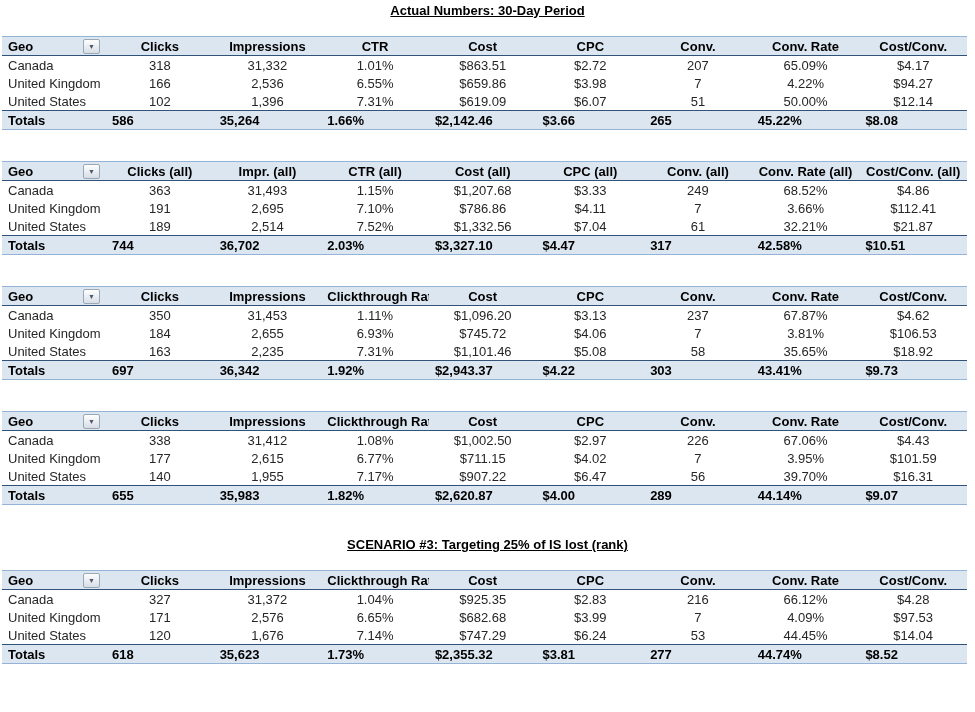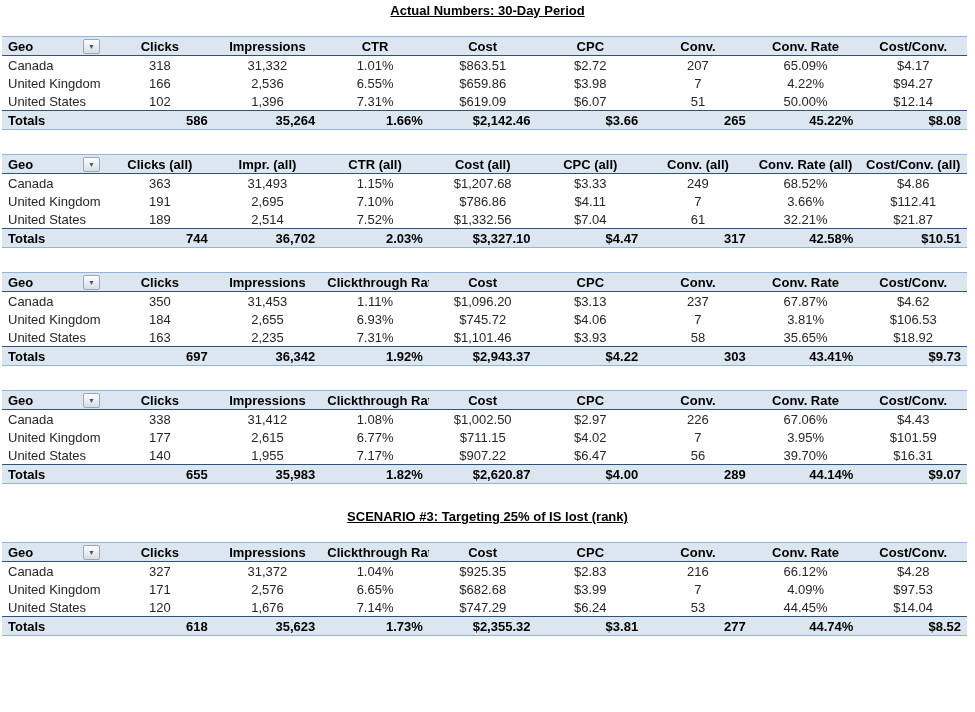--- a/index.html
+++ b/index.html
@@ -12,21 +12,21 @@
   body{
     width:975px;height:712px;
     background:#ffffff;
     font-family:"Liberation Sans", sans-serif;
     font-size:13px;
     color:var(--text);
     padding-top:2px;
     box-sizing:border-box;
     overflow:hidden;
   }
-  .table-section{margin-bottom:24px;}
+  .table-section{margin-bottom:31px;}
   .section-title{
     text-align:center;
     font-weight:bold;
     text-decoration:underline;
     color:#000;
     height:18px;
     line-height:18px;
     margin-bottom:16px;
     font-size:13px;
   }
@@ -58,21 +58,21 @@
     text-align:center;
     background:#fff;
   }
   tbody td.geo-cell{text-align:left;}
   tr.totals-row td{
     background:var(--band-fill);
     border-top:1px solid var(--border-dark);
     border-bottom:1px solid var(--border-light);
     font-weight:bold;
     height:18px;
-    text-align:right;
+    text-align:left;
     color:#000;
   }
   tr.totals-row td.geo-cell{text-align:left;}
   .geo-head{
     display:flex;
     justify-content:space-between;
     gap:24px;
   }
   .filter-btn{
     width:17px;height:15px;
@@ -316,21 +316,21 @@
             <td>7</td>
             <td>3.81%</td>
             <td>$106.53</td>
           </tr>
           <tr class="data-row">
             <td class="geo-cell">United States</td>
             <td>163</td>
             <td>2,235</td>
             <td>7.31%</td>
             <td>$1,101.46</td>
-            <td>$3.93</td>
+            <td>$5.08</td>
             <td>58</td>
             <td>35.65%</td>
             <td>$18.92</td>
           </tr>
           <tr class="totals-row">
             <td class="geo-cell">Totals</td>
             <td>697</td>
             <td>36,342</td>
             <td>1.92%</td>
             <td>$2,943.37</td>

